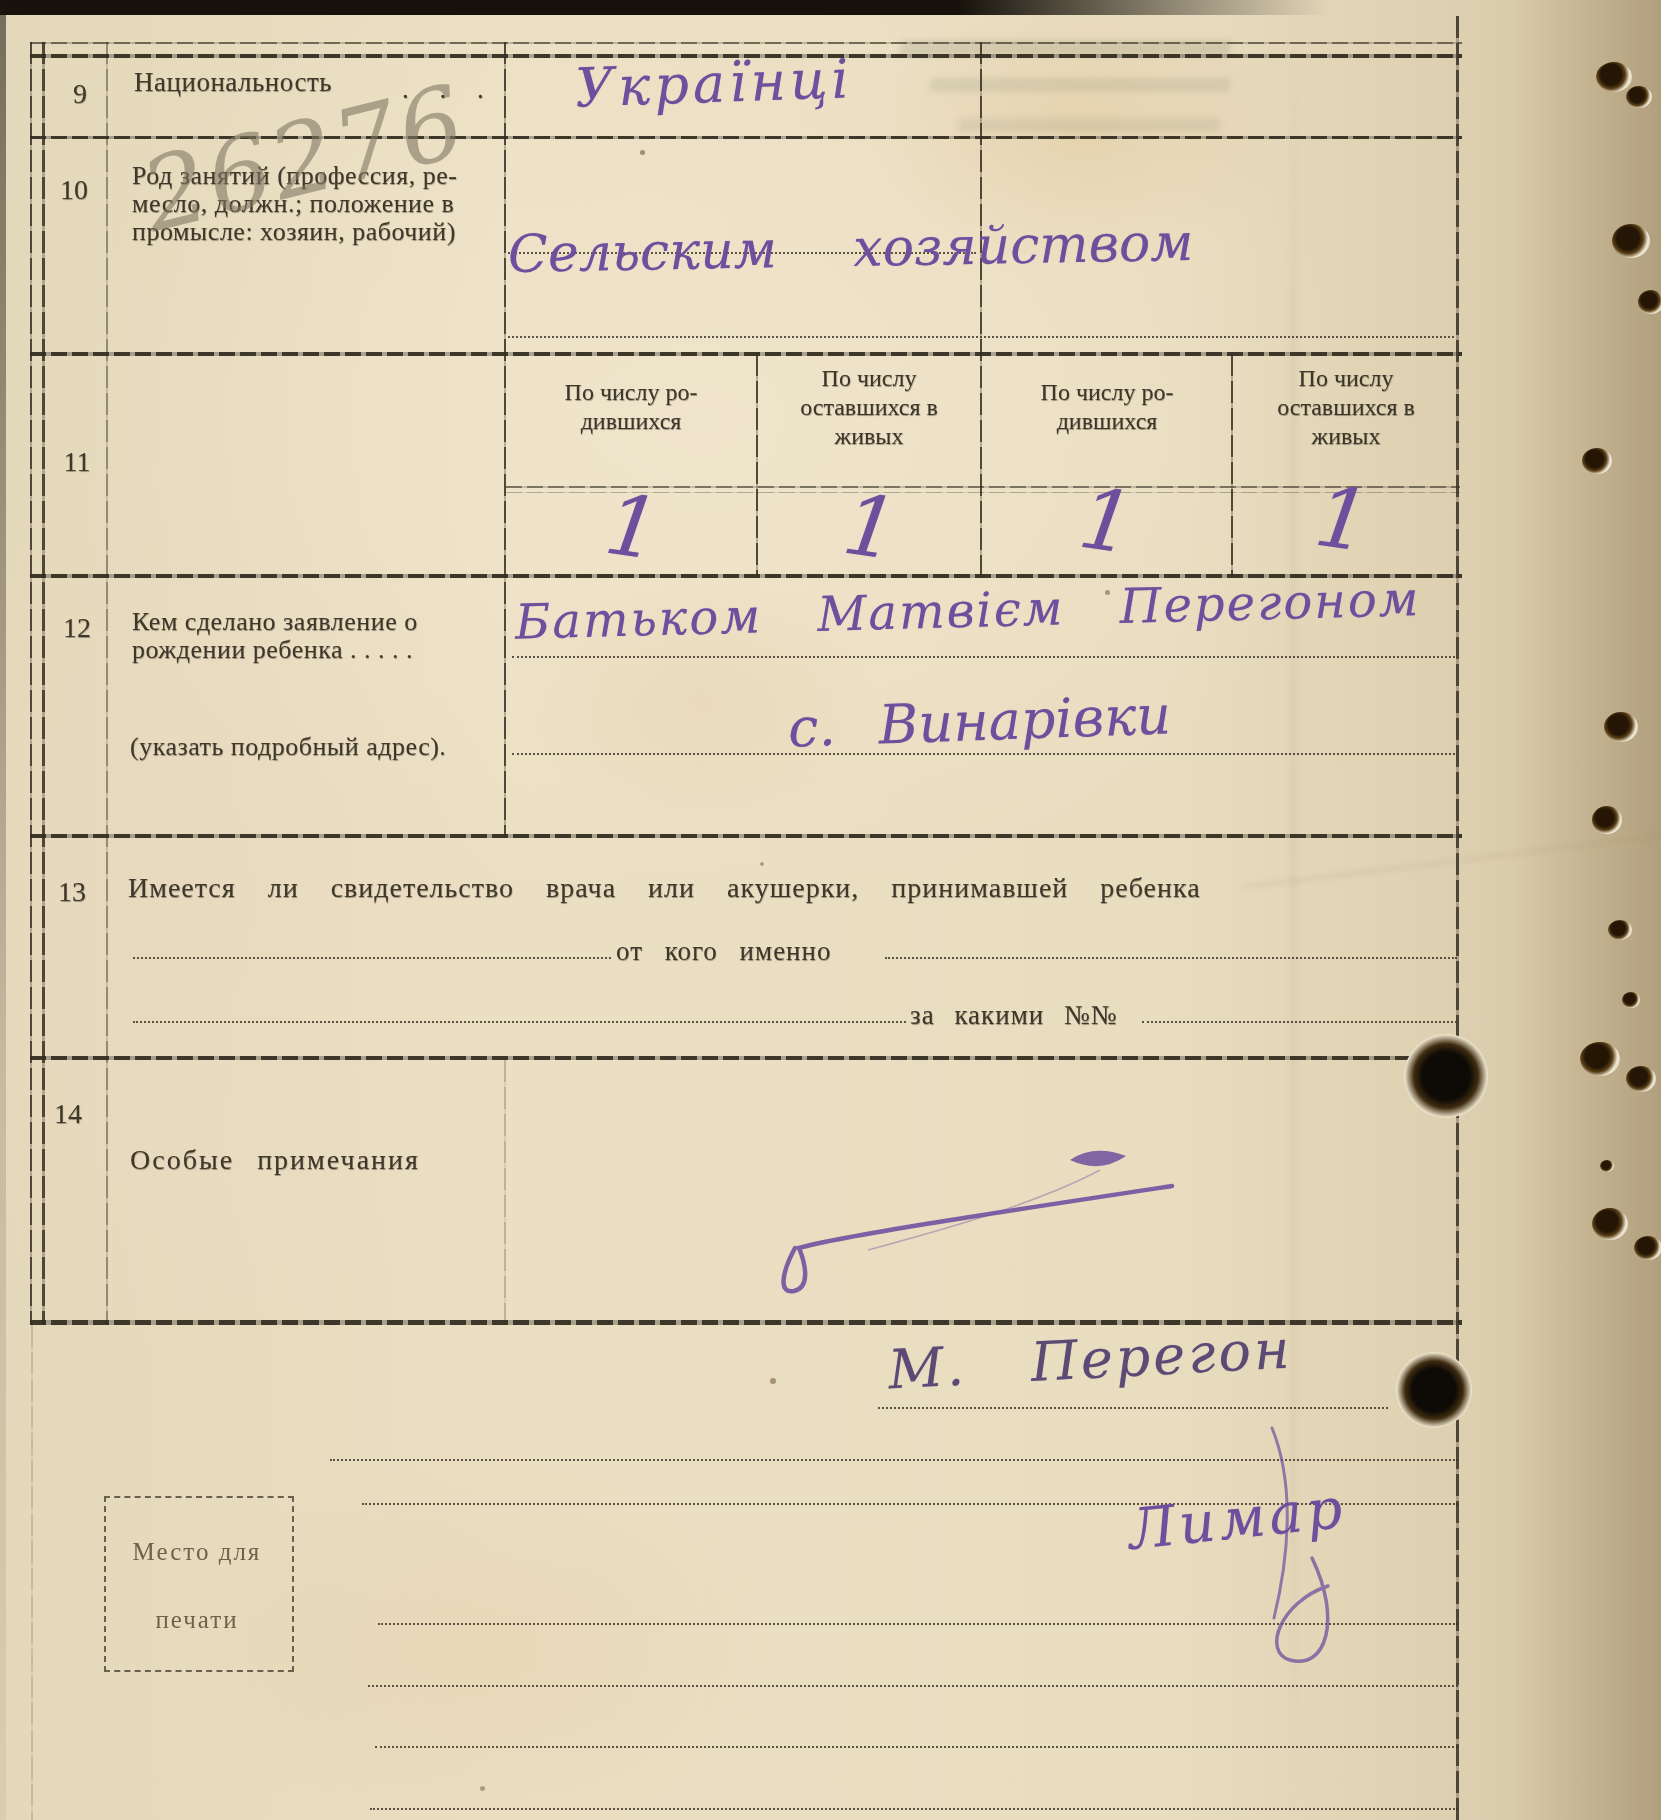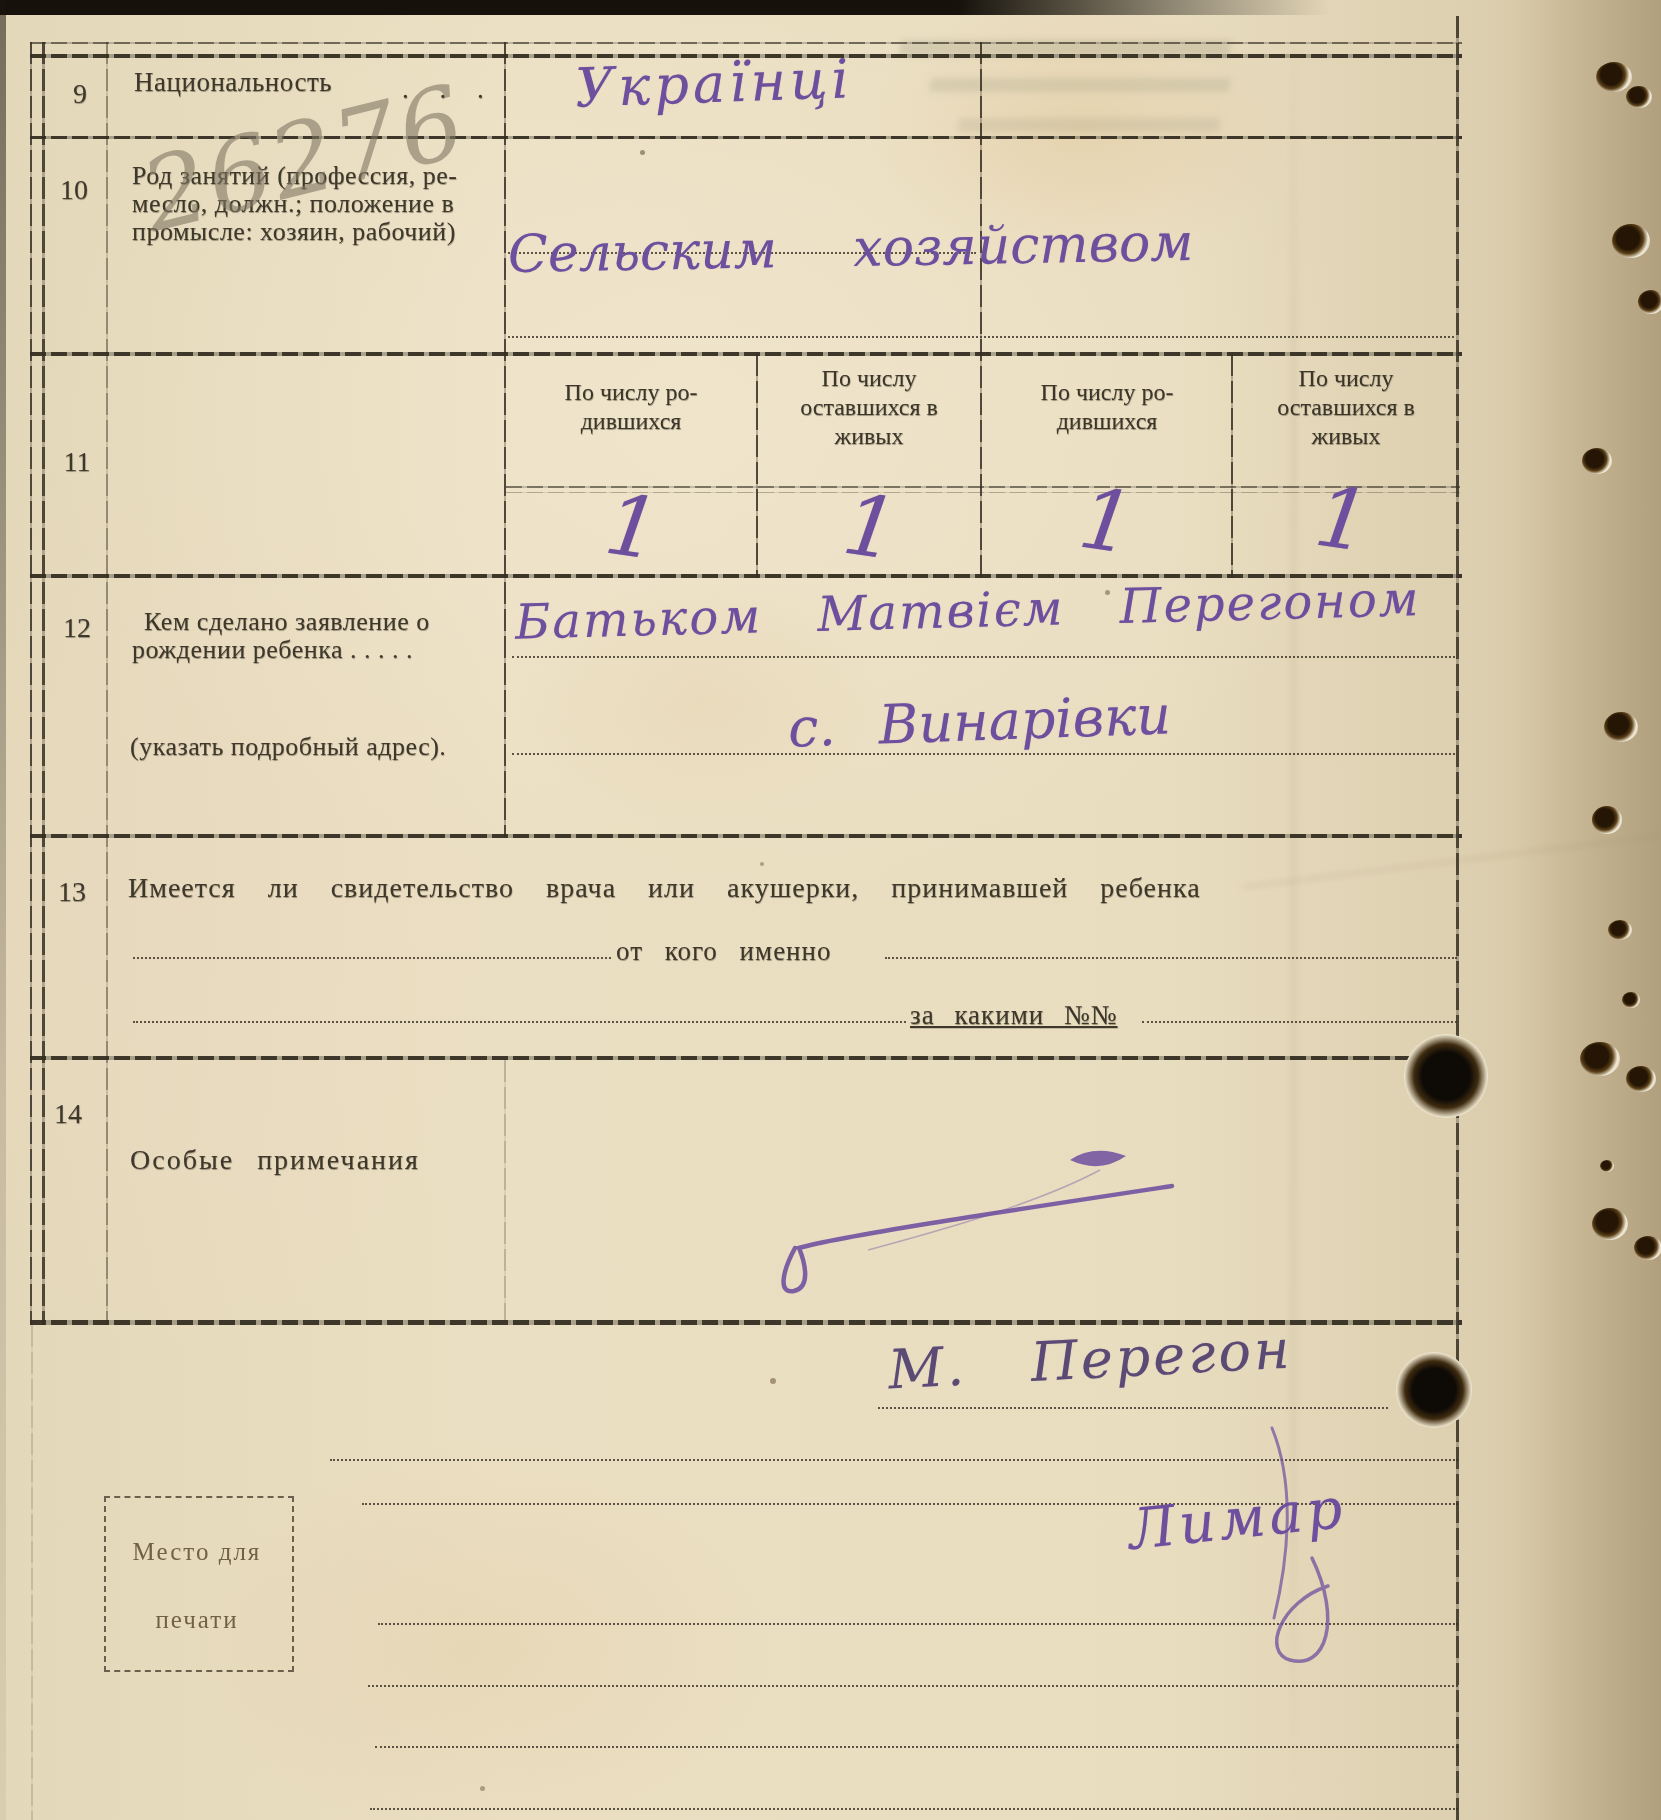--- a/index.html
+++ b/index.html
@@ -125,31 +125,31 @@
   </div>
 
   <div class="pr num" style="left:55px;top:446px;">11</div>
   <div class="hw" style="left:606px;top:478px;font-size:84px;transform:rotate(8deg);">1</div>
   <div class="hw" style="left:844px;top:478px;font-size:84px;transform:rotate(8deg);">1</div>
   <div class="hw" style="left:1080px;top:472px;font-size:84px;transform:rotate(8deg);">1</div>
   <div class="hw" style="left:1316px;top:470px;font-size:84px;transform:rotate(8deg);">1</div>
 
   <div class="pr num" style="left:55px;top:612px;">12</div>
   <div class="abs" style="left:132px;top:608px;">
-    <div class="pr lbl" style="position:static;margin-left:12px;">Кем сделано заявление о</div>
+    <div class="pr lbl" style="position:static;">Кем сделано заявление о</div>
     <div class="pr lbl" style="position:static;">рождении ребенка .  .  .  .  .</div>
   </div>
   <div class="pr lbl" style="left:130px;top:733px;">(указать подробный адрес).</div>
   <div class="hw" style="left:515px;top:582px;font-size:48px;word-spacing:38px;letter-spacing:2px;transform:rotate(-1.5deg);">Батьком Матвієм Перегоном</div>
   <div class="hw" style="left:788px;top:690px;font-size:54px;word-spacing:26px;transform:rotate(-2deg);">с. Винарівки</div>
 
   <div class="pr num" style="left:50px;top:876px;">13</div>
   <div class="pr" style="left:128px;top:872px;font-size:28px;word-spacing:24px;letter-spacing:1px;">Имеется ли свидетельство врача или акушерки, принимавшей ребенка</div>
   <div class="pr" style="left:616px;top:936px;font-size:27px;word-spacing:14px;letter-spacing:1px;">от кого именно</div>
-  <div class="pr" style="left:910px;top:1000px;font-size:27px;word-spacing:12px;letter-spacing:1px;text-decoration:underline;">за какими №№</div>
+  <div class="pr" style="left:910px;top:1000px;font-size:27px;word-spacing:12px;letter-spacing:1px;">за какими №№</div>
 
   <div class="pr num" style="left:46px;top:1098px;">14</div>
   <div class="pr" style="left:130px;top:1144px;font-size:28px;letter-spacing:2px;word-spacing:14px;">Особые примечания</div>
   <svg class="abs" style="left:700px;top:1140px;" width="560" height="170" viewBox="0 0 560 170">
     <path d="M370,20 q24,-16 56,-4 q-26,18 -56,4 Z" fill="#6d4f9e" opacity=".85"></path>
     <path d="M400,30 C340,62 250,88 168,110" stroke="#6d4f9e" stroke-width="1.5" fill="none" opacity=".4"></path>
     <path d="M95,108 C82,132 78,154 94,151 C112,147 104,120 99,108 C140,96 300,72 472,46" stroke="#6d4f9e" stroke-width="4.5" fill="none" opacity=".88" stroke-linecap="round"></path>
   </svg>
 
   <div class="hw sig" style="left:888px;top:1328px;font-size:54px;word-spacing:44px;letter-spacing:3px;transform:rotate(-3deg);">М.  Перегон</div>

